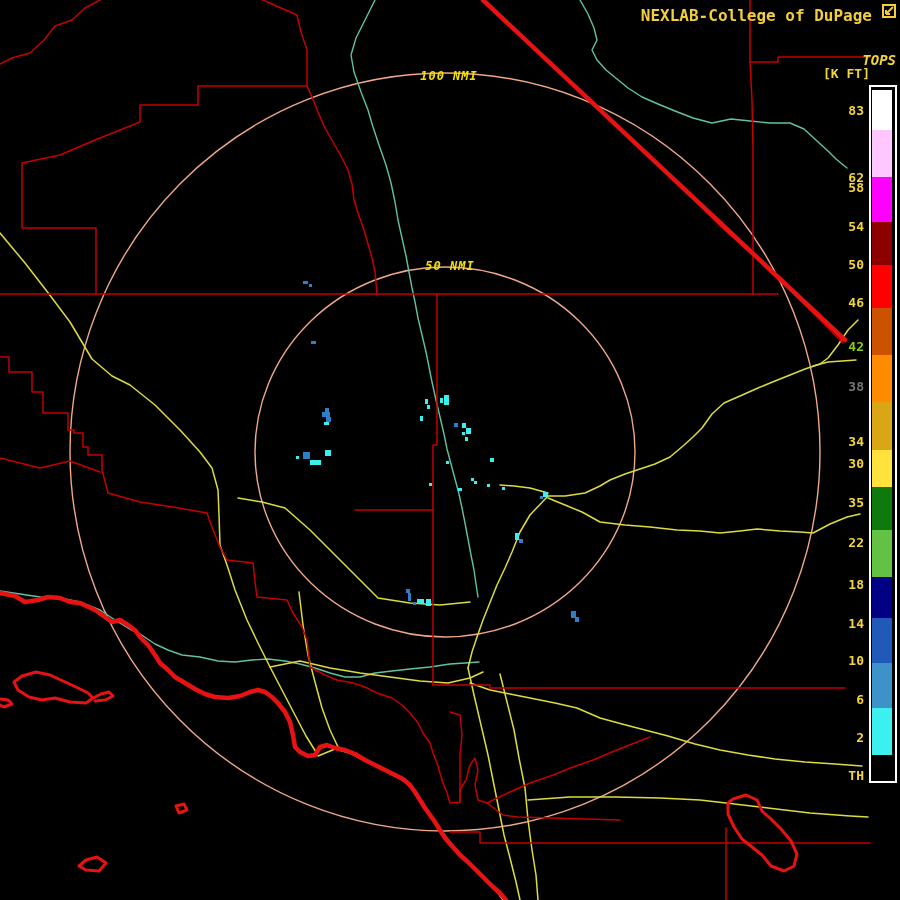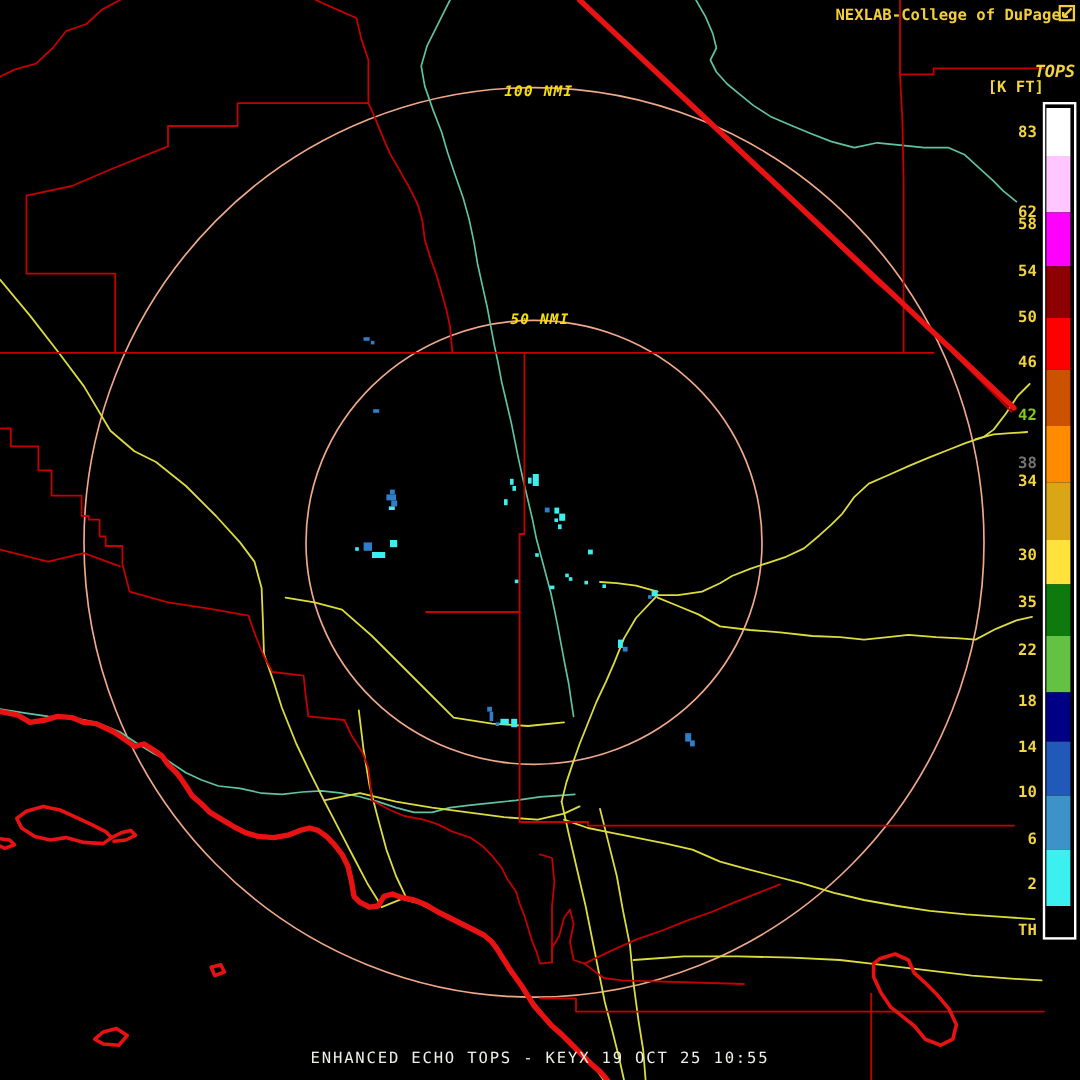--- a/index.html
+++ b/index.html
@@ -1,20 +1,20 @@
 <!DOCTYPE html>
 <html><head>
 <meta charset="utf-8">
 <style>
   html,body{margin:0;padding:0;background:#000;}
   #app{position:relative;width:900px;height:900px;background:#000;overflow:hidden;
        font-family:"DejaVu Sans Mono",monospace;}
   #map-svg{position:absolute;left:0;top:0;width:900px;height:900px;}
   .ovl{position:absolute;white-space:pre;}
-  #brand{right:16px;top:6px;color:#F2CE3C;font-size:13px;font-weight:bold;letter-spacing:0;}
+  #brand{right:28px;top:6px;color:#F2CE3C;font-size:16px;font-weight:bold;letter-spacing:0;}
   #logo{position:absolute;right:4px;top:4px;width:14px;height:14px;}
   #cb-title{left:820px;top:52px;width:76px;text-align:right;color:#F2D43C;font-size:14px;font-weight:bold;font-style:italic;}
   #cb-units{left:790px;top:66px;width:80px;text-align:right;color:#F2D43C;font-size:13px;font-weight:bold;}
   #colorbar-frame{position:absolute;left:869px;top:85px;width:24px;height:694px;
        background:#000;border:2px solid #fff;}
   .cb-seg{position:absolute;left:872px;width:20px;}
   .cb-lab{position:absolute;left:816px;width:48px;text-align:right;color:#F2D43C;
        font-size:13px;font-weight:bold;}
   #caption{left:0;top:875px;width:900px;text-align:center;color:#EFEFE3;
        font-size:13px;letter-spacing:1.5px;}
@@ -154,26 +154,25 @@
       <div class="cb-seg" style="top: 708px; height: 47px; background: rgb(60, 240, 240);"></div>
       <div class="cb-seg" style="top: 755px; height: 20px; background: rgb(0, 0, 0);"></div>
       <div class="cb-lab" style="top: 103px; color: rgb(242, 212, 60);">83</div>
       <div class="cb-lab" style="top: 142px; color: rgb(242, 212, 60); margin-top: 28px;">62</div>
       <div class="cb-lab" style="top: 180px; color: rgb(242, 212, 60);">58</div>
       <div class="cb-lab" style="top: 219px; color: rgb(242, 212, 60);">54</div>
       <div class="cb-lab" style="top: 257px; color: rgb(242, 212, 60);">50</div>
       <div class="cb-lab" style="top: 295px; color: rgb(242, 212, 60);">46</div>
       <div class="cb-lab" style="top: 339px; color: #84cc16;">42</div>
       <div class="cb-lab" style="top: 379px; color: #737373;">38</div>
-      <div class="cb-lab" style="top: 394px; color: rgb(242, 212, 60);">34</div>
+      <div class="cb-lab" style="top: 434px; color: rgb(242, 212, 60);">34</div>
       <div class="cb-lab" style="top: 456px; color: rgb(242, 212, 60);">30</div>
       <div class="cb-lab" style="top: 495px; color: rgb(242, 212, 60);">35</div>
       <div class="cb-lab" style="top: 535px; color: rgb(242, 212, 60);">22</div>
       <div class="cb-lab" style="top: 577px; color: rgb(242, 212, 60);">18</div>
       <div class="cb-lab" style="top: 616px; color: rgb(242, 212, 60); text-align: right;">14</div>
       <div class="cb-lab" style="top: 653px; color: rgb(242, 212, 60);">10</div>
       <div class="cb-lab" style="top: 692px; color: rgb(242, 212, 60);">6</div>
       <div class="cb-lab" style="top: 730px; color: rgb(242, 212, 60);">2</div>
       <div class="cb-lab" style="top: 768px; color: rgb(242, 212, 60);">TH</div>
     </div>
 
-  <div class="ovl" id="caption">ENHANCED ECHO TOPS - KEYX 19 OCT 25 10:55</div>
 </div>
 
 </body></html>

